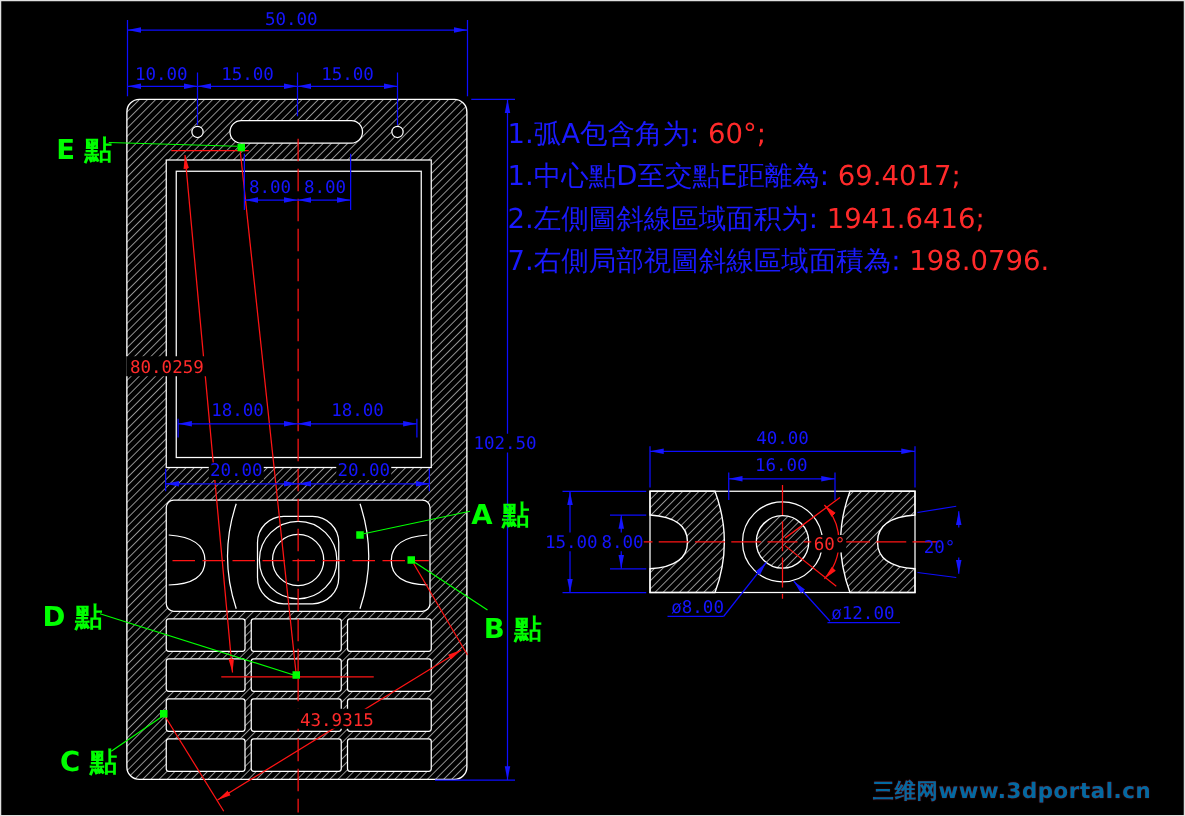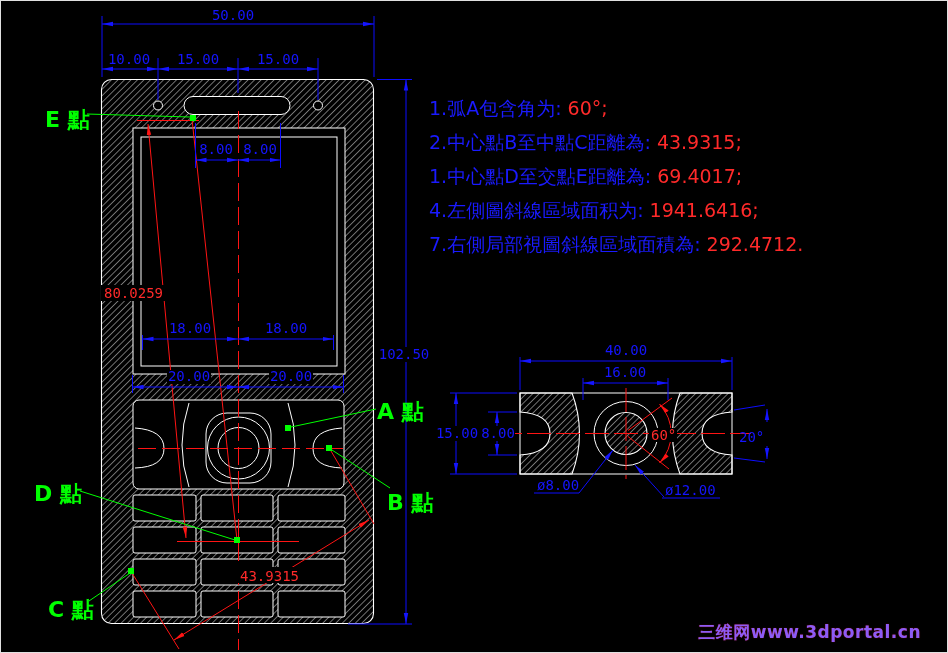--- a/index.html
+++ b/index.html
@@ -14,25 +14,25 @@
   .r{stroke:#ff1414;stroke-width:1;fill:none;}
   .g{stroke:#00ff00;stroke-width:1;fill:none;}
   .gm{fill:#00ff00;stroke:none;}
   .bt{fill:#1515ff;font:14px "DejaVu Sans Mono",monospace;text-anchor:middle;}
   .bts{fill:#1515ff;font:14px "DejaVu Sans Mono",monospace;text-anchor:start;}
   .rt{fill:#ff2a2a;font:14px "DejaVu Sans Mono",monospace;text-anchor:start;}
   .gt{fill:#00ff00;font:bold 22px "DejaVu Sans",sans-serif;text-anchor:start;}
   .bg{fill:#000;stroke:none;}
   .dash{stroke-dasharray:18 6;}
   .dash2{stroke-dasharray:24 5;}
-  .notes{position:absolute;left:428px;top:90px;font-size:19px;line-height:34px;white-space:nowrap;}
+  .notes{position:absolute;left:405px;top:90px;font-size:22px;line-height:34px;white-space:nowrap;}
   .notes .nl{color:#1a1aff;}
   .notes .nv{color:#ff2a2a;}
   .watermark{position:absolute;right:26px;bottom:8px;font-size:17px;font-weight:bold;
-             color:#8b5cf6;letter-spacing:0.5px;text-shadow:0 0 1px #a00;}
+             color:#0369a1;letter-spacing:0.5px;text-shadow:0 0 1px #a00;}
 </style>
 </head>
 <body>
 
 <div class="canvas">
 <svg width="948" height="653" viewBox="0 0 948 653">
   <defs>
     <pattern id="hatch" width="9" height="4.6" patternUnits="userSpaceOnUse" patternTransform="rotate(-45)">
       <line x1="0" y1="0" x2="9" y2="0" stroke="#ffffff" stroke-width="0.9"></line>
     </pattern>
@@ -207,20 +207,19 @@
     <text class="gt" x="44" y="126">E 點</text>
     <text class="gt" x="376" y="418">A 點</text>
     <text class="gt" x="386" y="509">B 點</text>
     <text class="gt" x="33" y="500">D 點</text>
     <text class="gt" x="47" y="616">C 點</text>
   </g>
 </svg>
 
   <div class="notes">
     <div><span class="nl">1.弧A包含角为: </span><span class="nv">60°;</span></div>
-    <div><span class="nl">2.中心點B至中點C距離為: </span><span class="nv">43.9315;</span></div>
     <div><span class="nl">1.中心點D至交點E距離為: </span><span class="nv">69.4017;</span></div>
-    <div><span class="nl">4.左側圖斜線區域面积为: </span><span class="nv">1941.6416;</span></div>
-    <div><span class="nl">7.右側局部視圖斜線區域面積為: </span><span class="nv">292.4712.</span></div>
+    <div><span class="nl">2.左側圖斜線區域面积为: </span><span class="nv">1941.6416;</span></div>
+    <div><span class="nl">7.右側局部視圖斜線區域面積為: </span><span class="nv">198.0796.</span></div>
   </div>
 
   <div class="watermark">三维网www.3dportal.cn</div>
 </div>
 
 </body></html>

